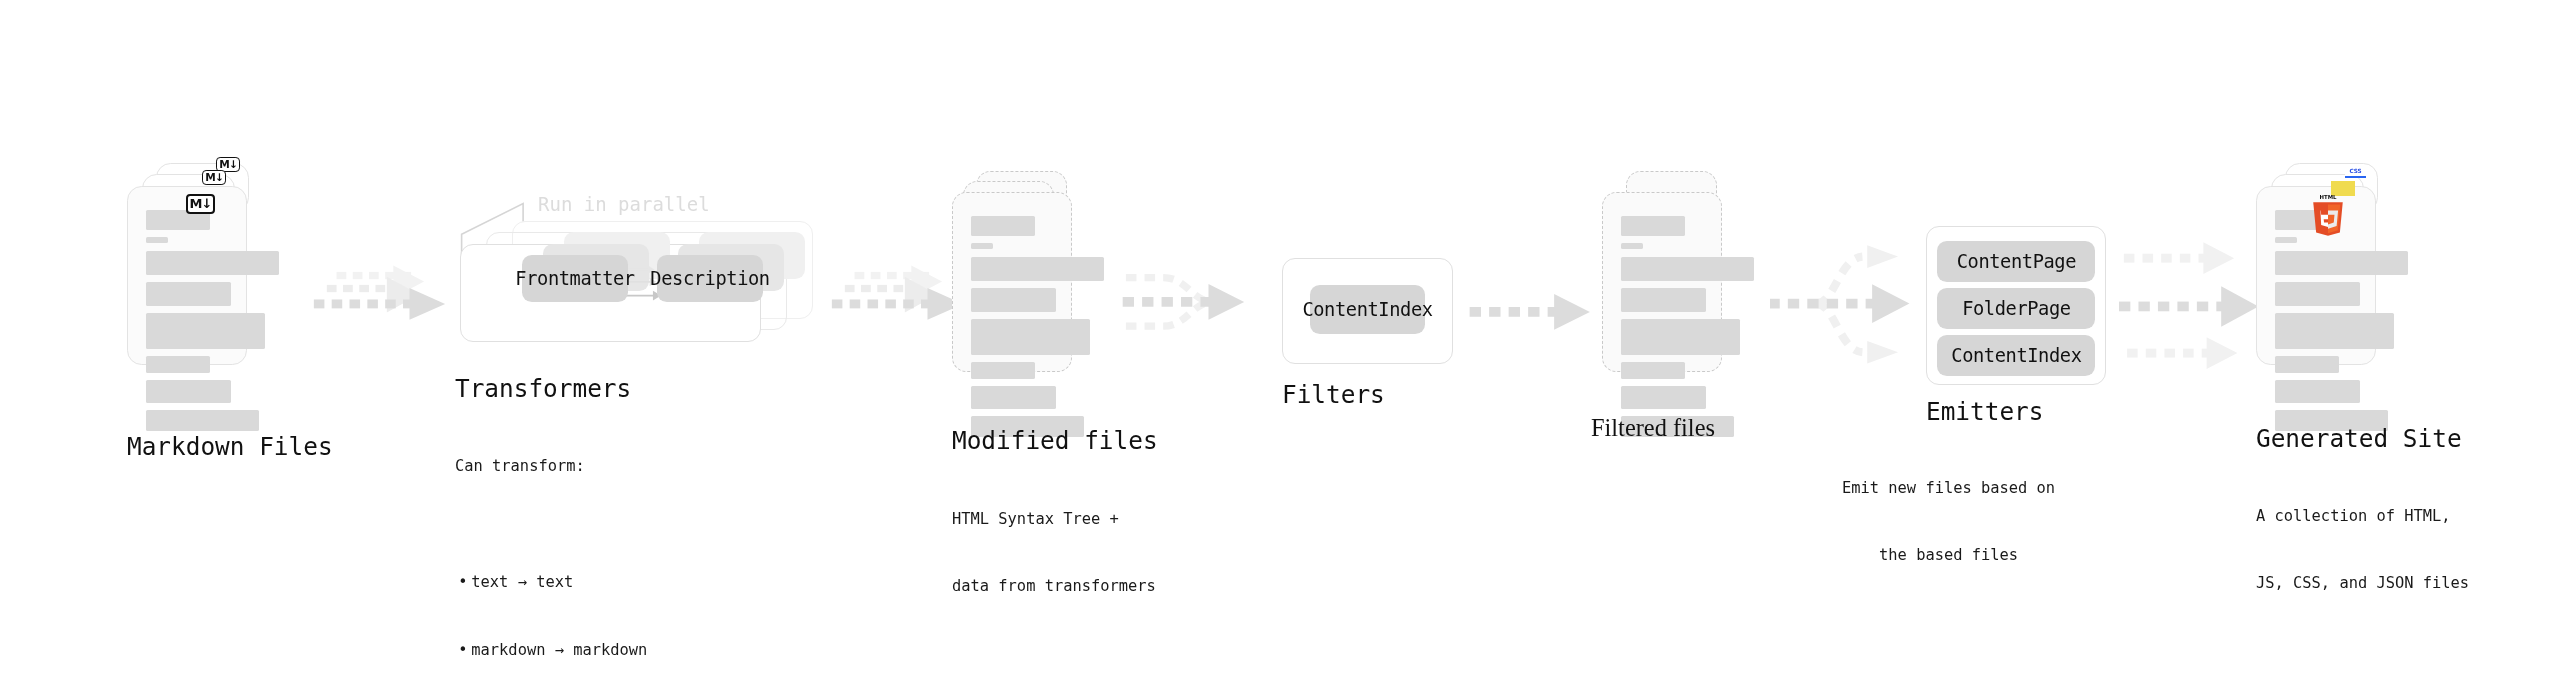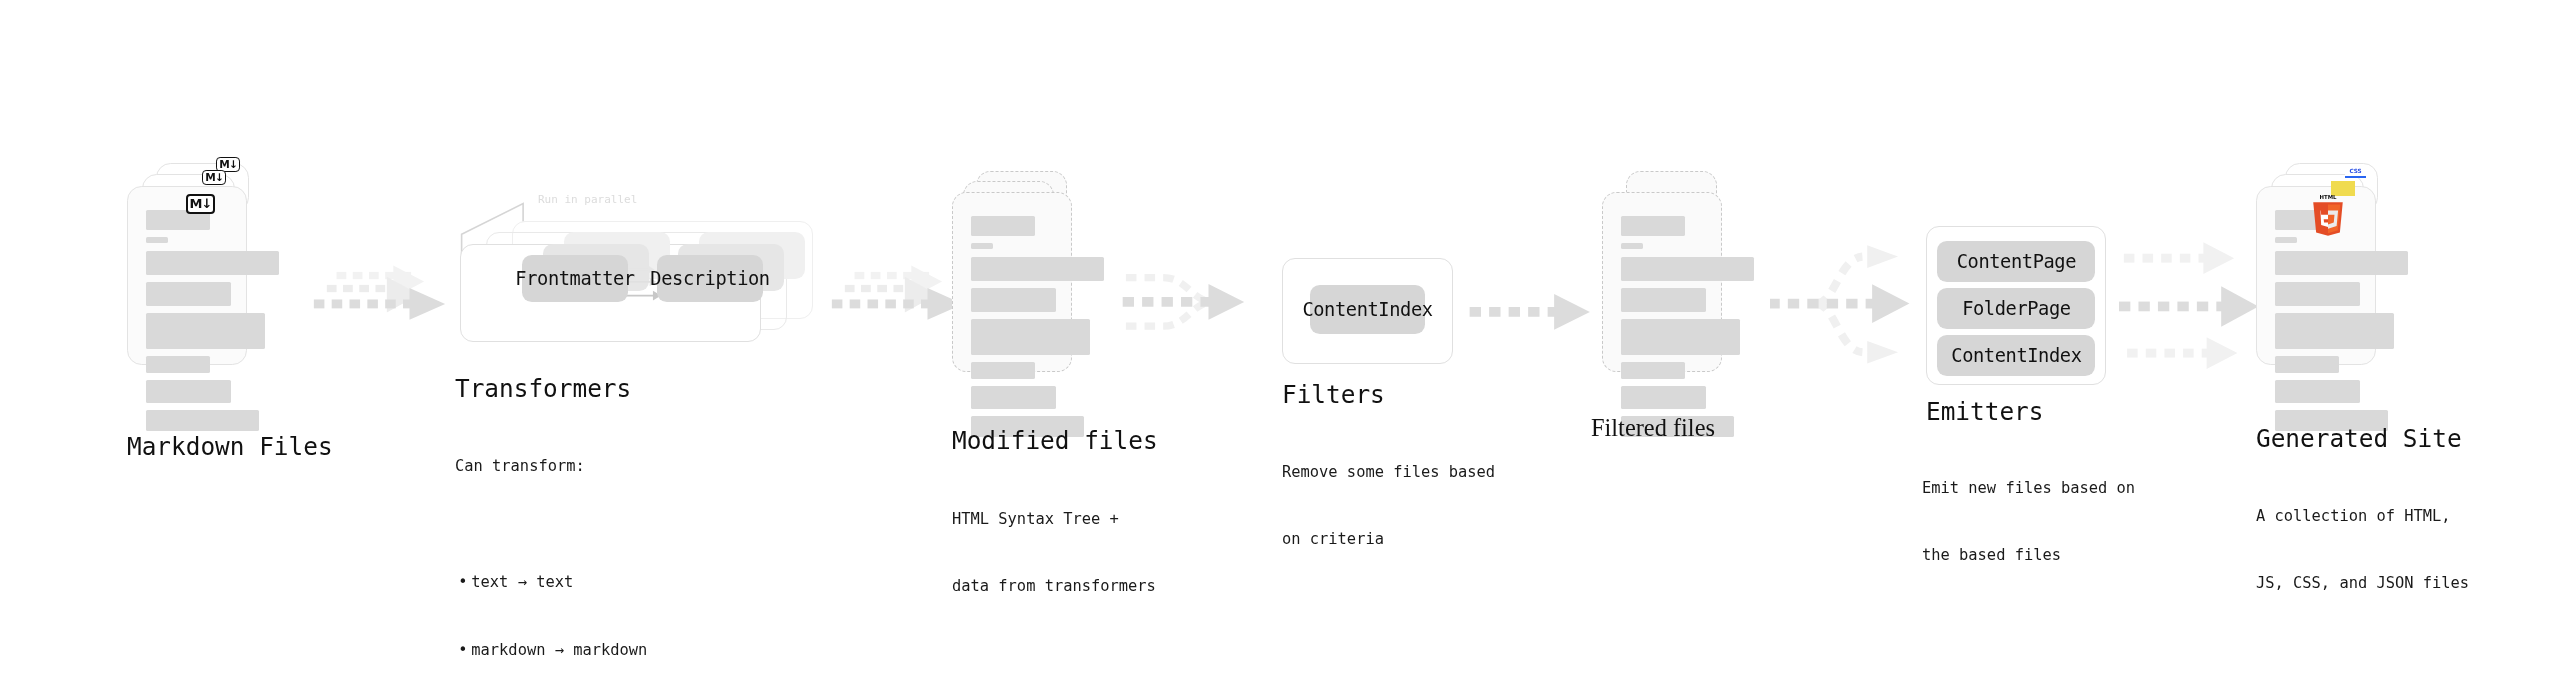--- a/index.html
+++ b/index.html
@@ -77,21 +77,21 @@
   .title {
     position:absolute;
     font-size:24.4px; color:#111; letter-spacing:0px; white-space:nowrap;
   }
   .sub {
     position:absolute;
     font-size:15.4px; color:#1a1a1a; line-height:1.45; white-space:pre;
   }
   .run-parallel {
     position:absolute;
-    font-size:11px; color:#dcdcdc; white-space:nowrap;
+    font-size:19px; color:#dcdcdc; white-space:nowrap;
   }
 
   
   .arrow-svg { position:absolute; overflow:visible; }
 
   ul.tlist { margin:4.9px 0 0 0; padding-left:16.3px; list-style:none; }
   ul.tlist li { position:relative; line-height:1.5; }
   ul.tlist li::before { content:"\2022"; position:absolute; left:-13px; color:#1a1a1a; }
 </style>
 </head>
@@ -269,24 +269,20 @@
     </g>
   </svg>
 
   <div class="node" style="left:1282px; top:258px;">
     <div class="groupbox" style="left:0px; top:0px; width:171px; height:106px;"></div>
     <div class="chip" style="left:28px; top:27px; width:153px; height:49px; width:115px;">
       <span>ContentIndex</span>
     </div>
   </div>
   <div class="title" style="left:1282px; top:380px;">Filters</div>
-  <div class="sub" style="left:1282px; top:416px;">
-    <div>Remove some files based</div>
-    <div>on criteria</div>
-  </div>
 
   <svg class="arrow-svg" style="left:1468px; top:289px; width:130px; height:49px;" viewBox="0 0 160 60">
     <g fill="#dcdcdc">
       <rect x="2" y="22" width="14" height="12"></rect>
         <rect x="26" y="22" width="14" height="12"></rect>
       <rect x="50" y="22" width="14" height="12"></rect>
         <rect x="74" y="22" width="14" height="12"></rect>
       <rect x="98" y="22" width="14" height="12"></rect>
       <path d="M106 6 L150 28 L106 50 Z"></path>
     </g>
@@ -335,21 +331,21 @@
       <span>ContentPage</span>
     </div>
     <div class="chip" style="left:11.4px; top:62px; width:158px; height:41px;">
       <span>FolderPage</span>
     </div>
     <div class="chip" style="left:11.4px; top:109px; width:158px; height:41px;">
       <span>ContentIndex</span>
     </div>
   </div>
   <div class="title" style="left:1926px; top:397px;">Emitters</div>
-  <div class="sub" style="left:1922px; top:432px;">
+  <div class="sub" style="left:1842px; top:432px;text-align:center;">
     <div>Emit new files based on</div>
     <div>the based files</div>
   </div>
 
   <svg class="arrow-svg" style="left:2119px; top:231px; width:146px; height:146px;" viewBox="0 0 180 180">
     <g fill="#f1f1f1">
       <rect x="6" y="28" width="13" height="11"></rect>
         <rect x="29" y="28" width="13" height="11"></rect>
       <rect x="52" y="28" width="13" height="11"></rect>
         <rect x="75" y="28" width="13" height="11"></rect>

